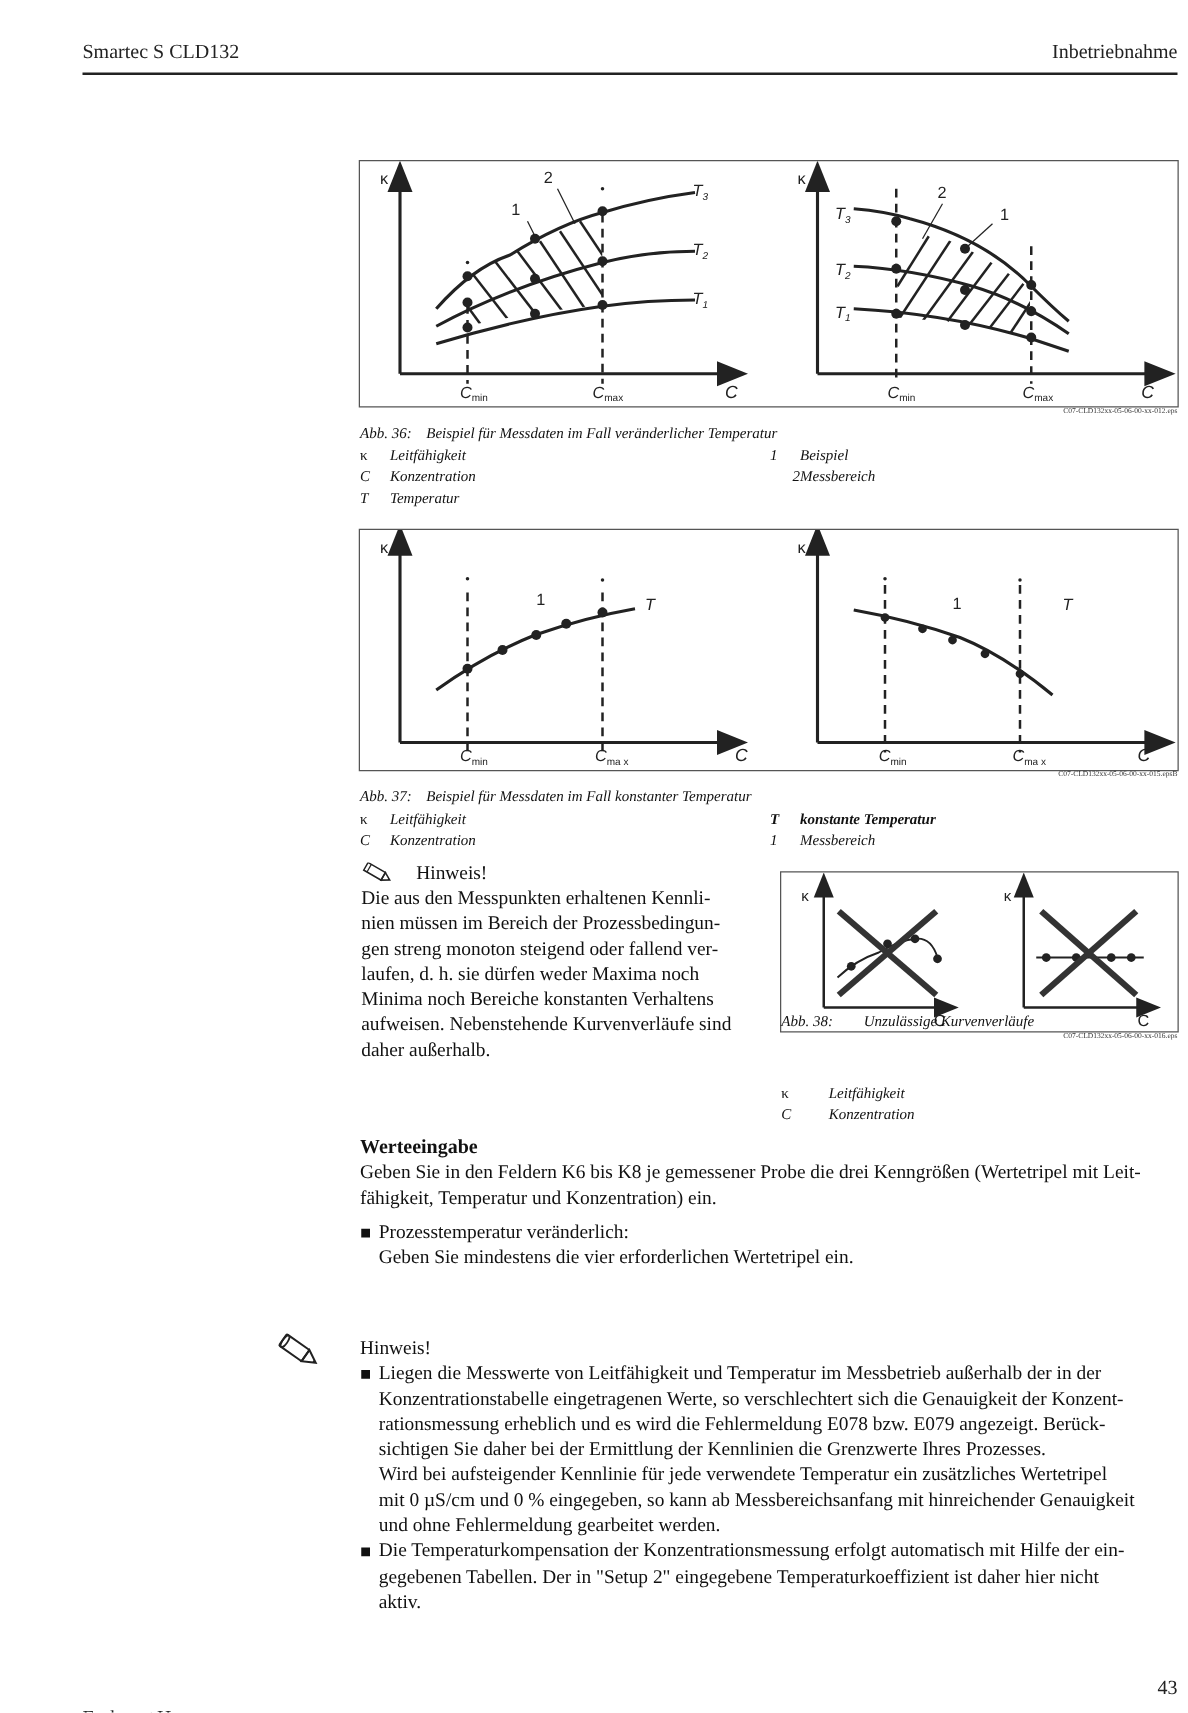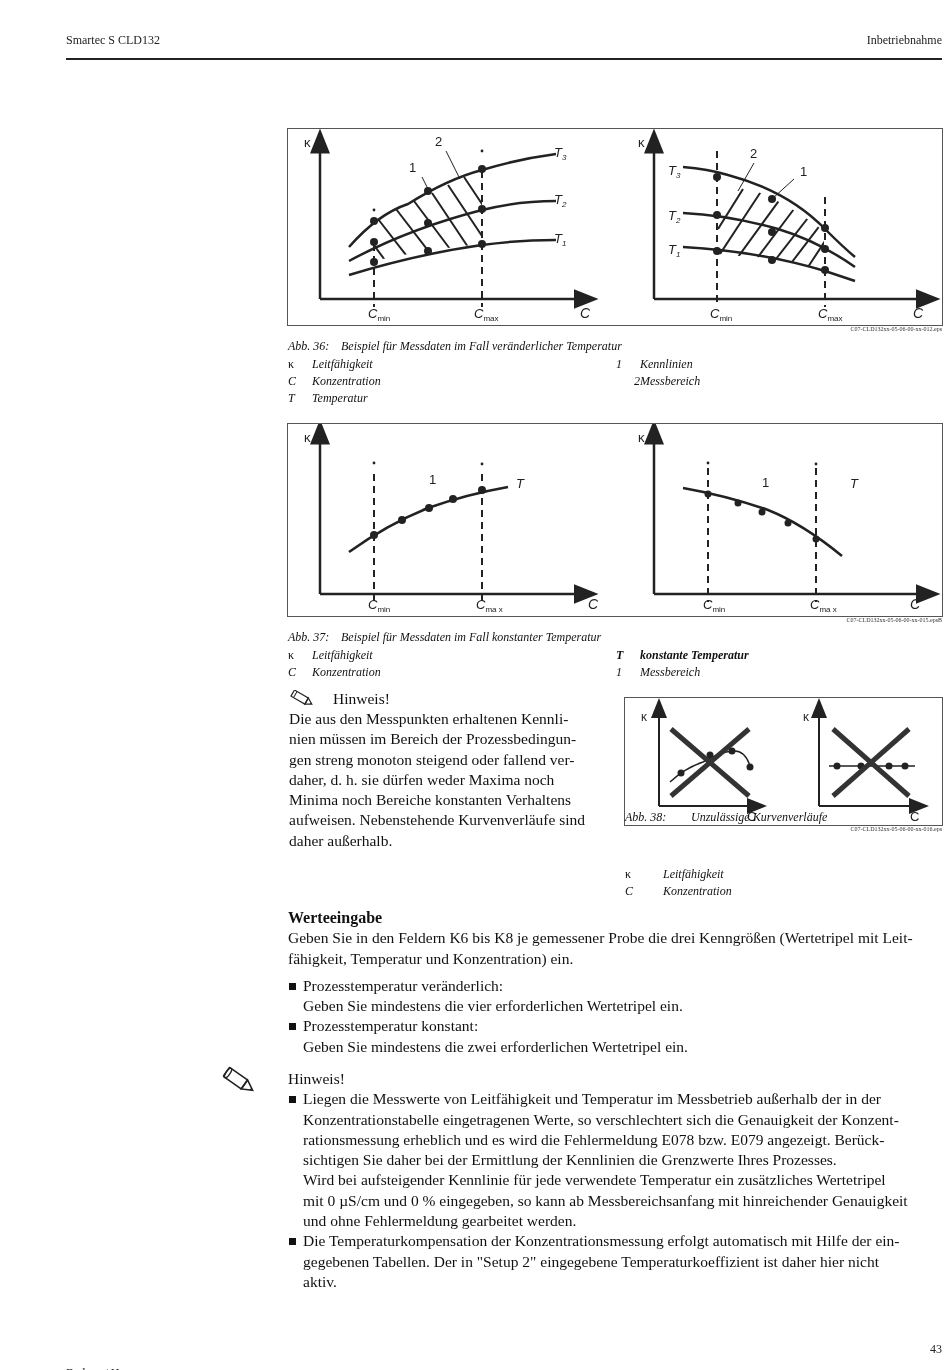--- a/index.html
+++ b/index.html
@@ -1,19 +1,19 @@
 <!DOCTYPE html>
 <html><head>
 <meta charset="utf-8">
 <style>
   html, body { margin: 0; padding: 0; background: #ffffff; }
   body { width: 950px; height: 1370px; position: relative; overflow: hidden;
          font-family: "DejaVu Serif", "Liberation Serif", serif; color: #1a1a1a; }
   .abs { position: absolute; }
-  .hdr { font-family: "Liberation Serif", "DejaVu Serif", serif; font-size: 12px; color: #222; }
+  .hdr { font-family: "Liberation Serif", "DejaVu Serif", serif; font-size: 16px; color: #222; }
   .rule { position: absolute; left: 66px; top: 58px; width: 876px; height: 2px; background: #222; }
   .figbox { position: absolute; border: 1px solid #555; background: #fff; }
   .figbox svg { position: absolute; left: 0; top: 0; }
   .fileid { position: absolute; font-family: "Liberation Serif", serif; font-size: 6px; color: #333; white-space: nowrap; }
   .cap { position: absolute; font-family: "Liberation Serif", serif; font-style: italic; font-size: 12px; color: #111; white-space: nowrap; }
   .cap .sym { display: inline-block; width: 24px; font-style: normal; }
   .cap .symi { display: inline-block; width: 24px; }
   .bodyc { font-family: "Liberation Serif", "DejaVu Serif", serif; font-size: 15.5px; line-height: 20.3px; color: #111; }
   .bold { font-weight: bold; }
   .bullet { position: relative; padding-left: 15px; }
@@ -128,21 +128,21 @@
 </div>
 <div class="fileid" style="right:8px;top:326px;">C07-CLD132xx-05-06-00-xx-012.eps</div>
 
 <div class="cap" style="left:288px;top:339px;">
   <span style="display:inline-block;width:50px;">Abb. 36:</span>
   <span>Beispiel für Messdaten im Fall veränderlicher Temperatur</span>
 </div>
 <div class="cap" style="left:288px;top:357px;"><span class="sym">κ</span><span>Leitfähigkeit</span></div>
 <div class="cap" style="left:288px;top:374px;"><span class="symi">C</span><span>Konzentration</span></div>
 <div class="cap" style="left:288px;top:391px;"><span class="symi">T</span><span>Temperatur</span></div>
-<div class="cap" style="left:616px;top:357px;"><span class="symi">1</span><span>Kennlinien</span></div>
+<div class="cap" style="left:616px;top:357px;"><span class="symi">1</span><span>Beispiel</span></div>
 <div class="cap" style="left:616px;top:374px;text-align:right;"><span class="symi">2</span><span>Messbereich</span></div>
 
 <div class="figbox" style="left:287px;top:423px;width:654px;height:192px;">
   <svg width="654" height="192" viewBox="0 0 654 192">
     <defs>
       <marker id="arr2" markerWidth="10" markerHeight="10" refX="5" refY="5" orient="auto">
         <path d="M0,1 L10,5 L0,9 Z" fill="#222"></path>
       </marker>
     </defs>
     <g>
@@ -211,21 +211,21 @@
         <path d="M22.5,7.6 L24,8.5 L22.5,9.4 Z" fill="#222"></path>
         <line x1="5" y1="5" x2="5" y2="12" stroke="#222" stroke-width="1"></line>
       </g>
     </svg>
     <span class="bodyc" style="font-size:15.5px;">Hinweis!</span>
   </div>
   <div class="bodyc" style="width:330px;">
     <div>Die aus den Messpunkten erhaltenen Kennli-</div>
     <div>nien müssen im Bereich der Prozessbedingun-</div>
     <div>gen streng monoton steigend oder fallend ver-</div>
-    <div>daher, d. h. sie dürfen weder Maxima noch</div>
+    <div>laufen, d. h. sie dürfen weder Maxima noch</div>
     <div>Minima noch Bereiche konstanten Verhaltens</div>
     <div>aufweisen. Nebenstehende Kurvenverläufe sind</div>
     <div>daher außerhalb.</div>
   </div>
 </div>
 
 <div class="figbox" style="left:624px;top:697px;width:317px;height:127px;">
   <svg width="317" height="127" viewBox="0 0 317 127">
     <defs>
       <marker id="arr3" markerWidth="10" markerHeight="10" refX="5" refY="5" orient="auto">
@@ -276,24 +276,20 @@
 <div class="abs bodyc" style="left:288px;top:908px;width:660px;">
   <div class="bold" style="font-size:16px;">Werteeingabe</div>
   <div>
     <div>Geben Sie in den Feldern K6 bis K8 je gemessener Probe die drei Kenngrößen (Wertetripel mit Leit-</div>
     <div>fähigkeit, Temperatur und Konzentration) ein.</div>
   </div>
   <div style="height:7px;"></div>
   <div class="bullet">
     <div>Prozesstemperatur veränderlich:</div>
     <div>Geben Sie mindestens die vier erforderlichen Wertetripel ein.</div>
-  </div>
-  <div class="bullet">
-    <div>Prozesstemperatur konstant:</div>
-    <div>Geben Sie mindestens die zwei erforderlichen Wertetripel ein.</div>
   </div>
 </div>
 
 <svg class="abs" style="left:220px;top:1066px;" width="40" height="32" viewBox="0 0 40 32">
   <g transform="rotate(35 20 16)">
     <rect x="3" y="10" width="22" height="11" rx="1" fill="none" stroke="#222" stroke-width="1.6"></rect>
     <path d="M25,10 L35,15.5 L25,21 Z" fill="none" stroke="#222" stroke-width="1.6"></path>
     <path d="M32.5,14.1 L35,15.5 L32.5,16.9 Z" fill="#222"></path>
     <ellipse cx="5" cy="15.5" rx="2" ry="5.5" fill="none" stroke="#222" stroke-width="1.4"></ellipse>
   </g>

